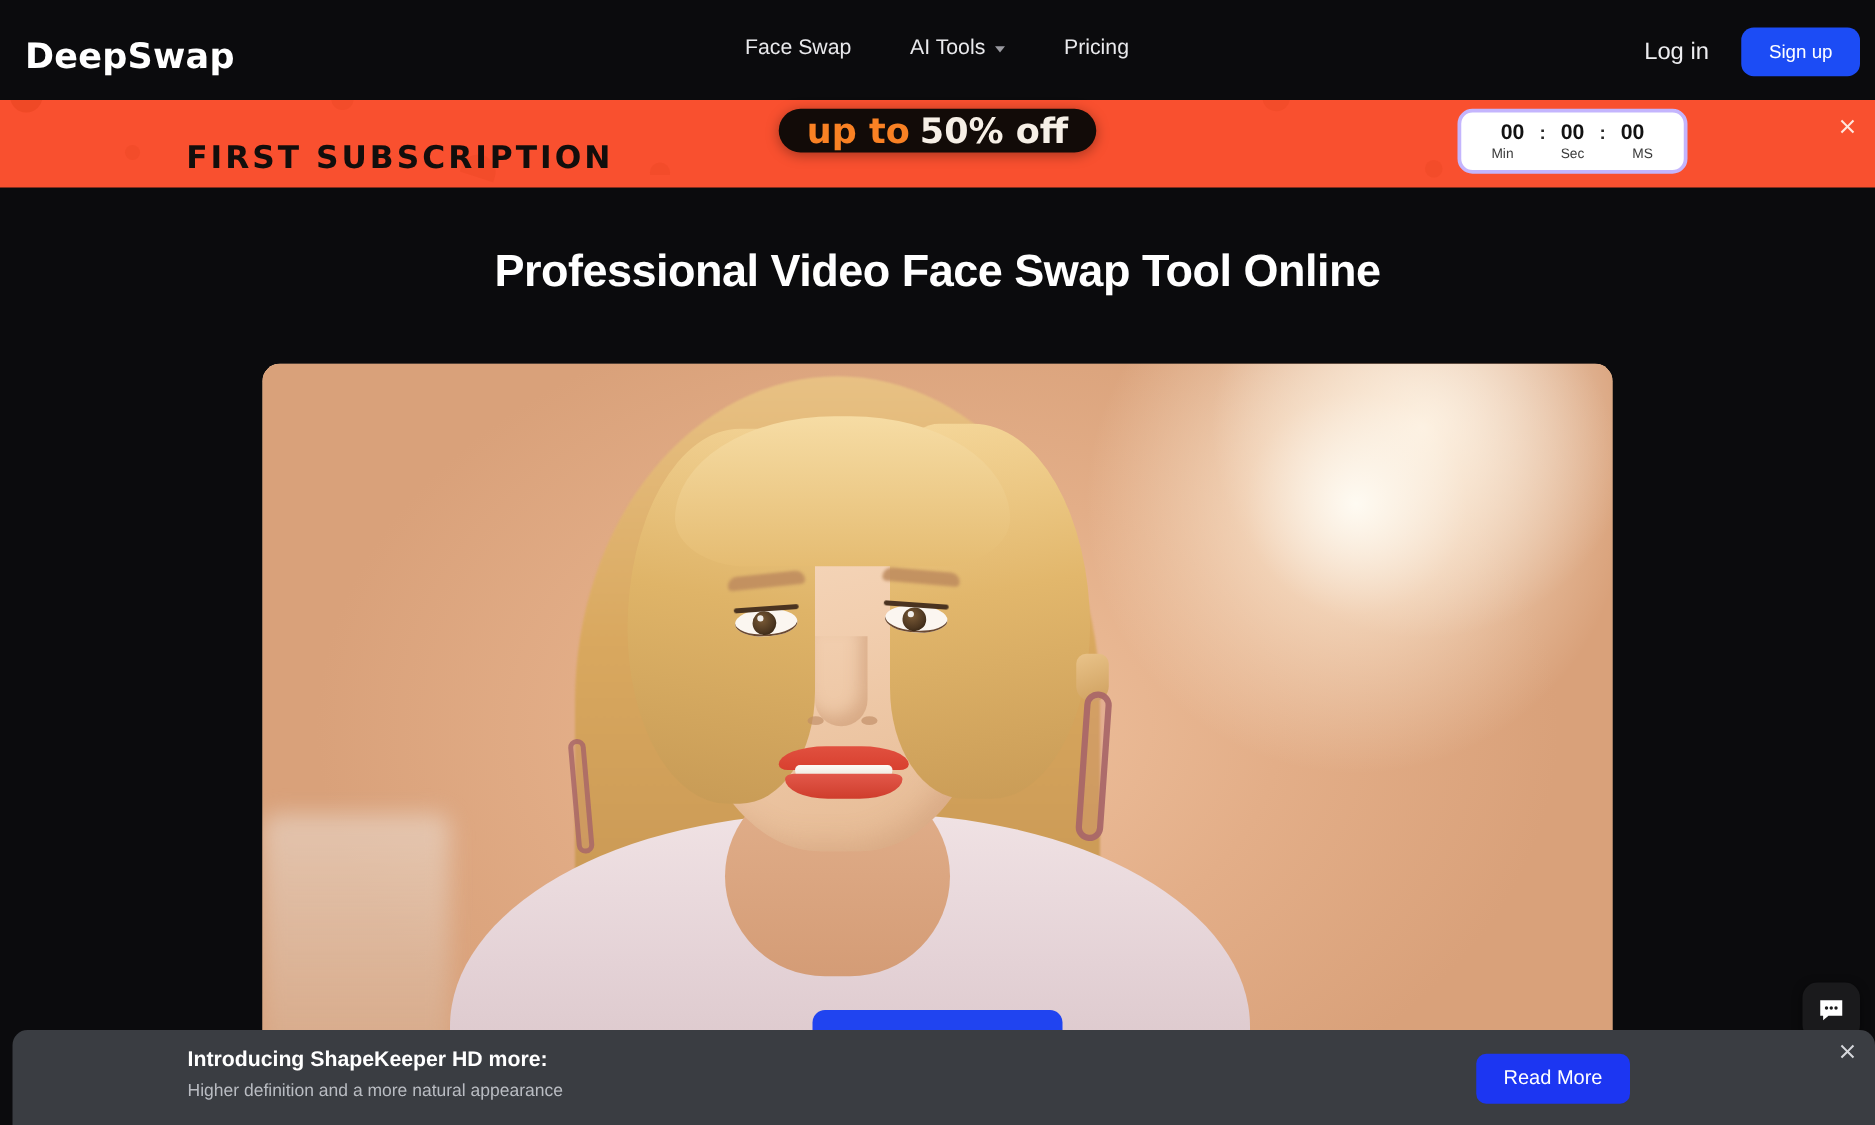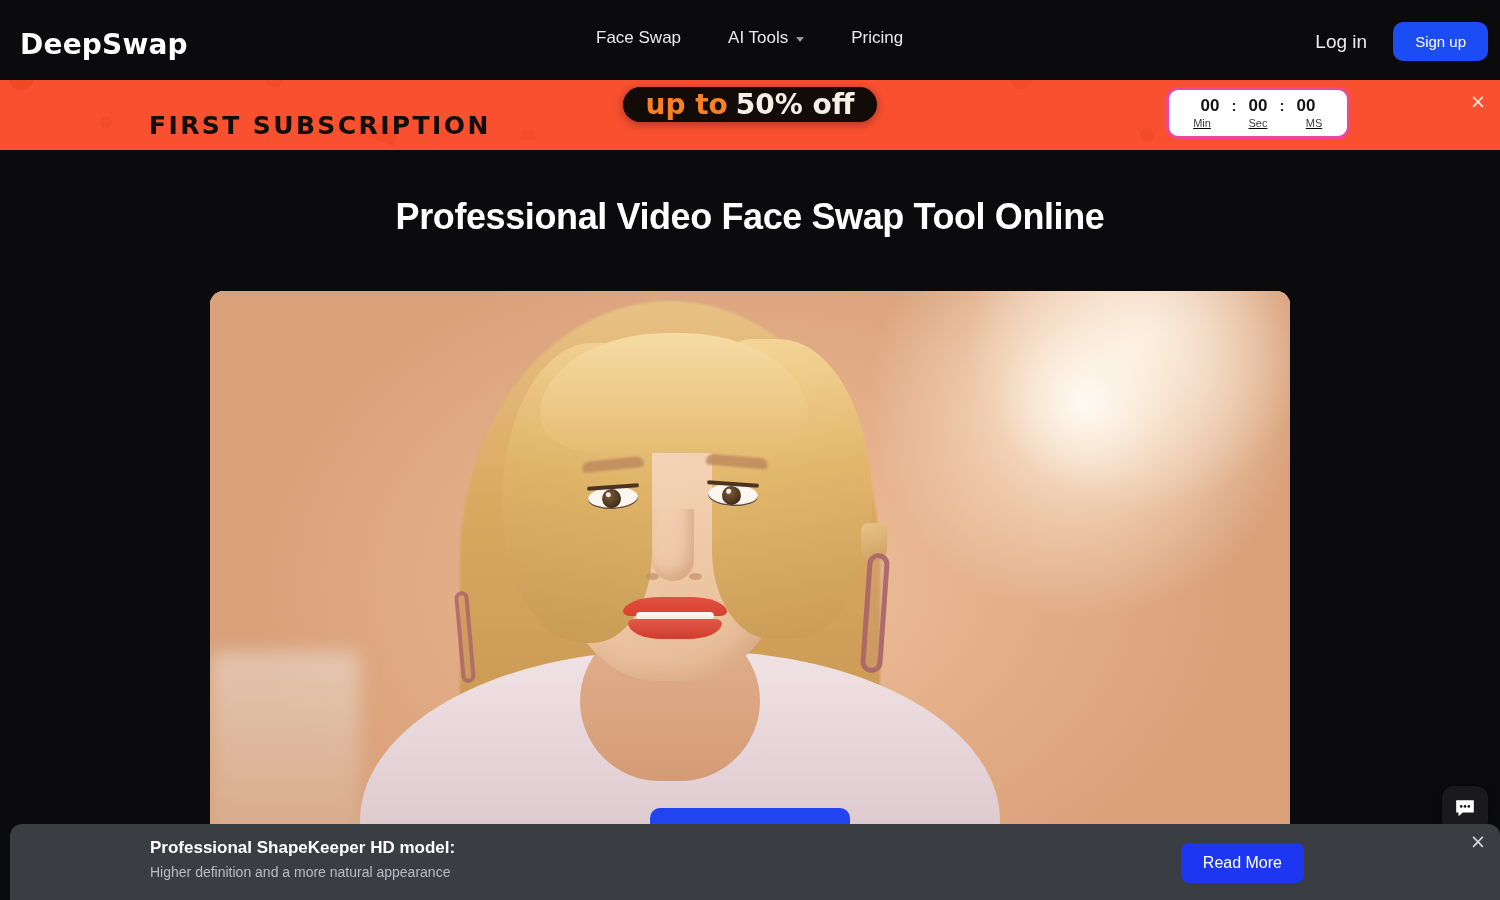--- a/index.html
+++ b/index.html
@@ -171,21 +171,21 @@
     font-weight: bold;
     font-family: "DejaVu Sans", sans-serif;
     line-height: 1;
   }
 
   .timer {
     position: absolute;
     right: 150px;
     top: 87px;
     background: #FFFFFF;
-    border: 3px solid #ec4899;
+    border: 3px solid #c4b5fd;
     border-radius: 12px;
     padding: 6px 16px 7px;
     min-width: 160px;
     text-align: center;
   }
   .timer-row {
     display: flex;
     align-items: baseline;
     justify-content: center;
     gap: 0;
@@ -203,21 +203,20 @@
     font-size: 15px;
     font-weight: bold;
     width: 14px;
     text-align: center;
   }
   .timer-labels {
     display: flex;
     justify-content: space-between;
     gap: 4px;
     margin-top: 1px;
-    text-decoration: underline;
   }
   .t-lab {
     color: #3B3B3B;
     font-size: 11px;
     width: 34px;
     text-align: center;
     font-family: "Liberation Sans", sans-serif;
   }
   .t-lab.spacer { width: 14px; }
 
@@ -653,20 +652,20 @@
     <svg width="24" height="24" viewBox="0 0 24 24">
       <path d="M3.2 3.2h17.6v12.4H9.8l-4.3 3.6v-3.6H3.2z" fill="#FFFFFF"></path>
       <circle cx="8.2" cy="9.4" r="1.35" fill="#1A1A1C"></circle>
       <circle cx="12" cy="9.4" r="1.35" fill="#1A1A1C"></circle>
       <circle cx="15.8" cy="9.4" r="1.35" fill="#1A1A1C"></circle>
     </svg>
   </div>
 
   <div class="notice">
     <div class="notice-text">
-      <div class="notice-title">Professional ShapeKeeper HD model:</div>
+      <div class="notice-title">Introducing ShapeKeeper HD more:</div>
       <div class="notice-sub">Higher definition and a more natural appearance</div>
     </div>
     <button class="read-more">Read More</button>
     <div class="notice-close">×</div>
   </div>
 
 </div>
 
 </body></html>

